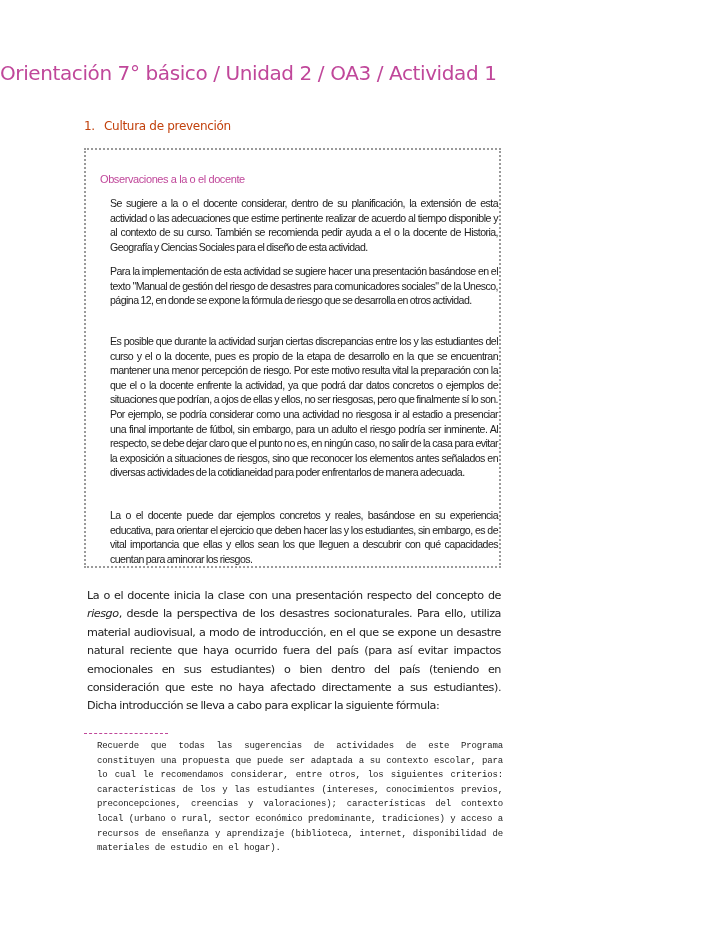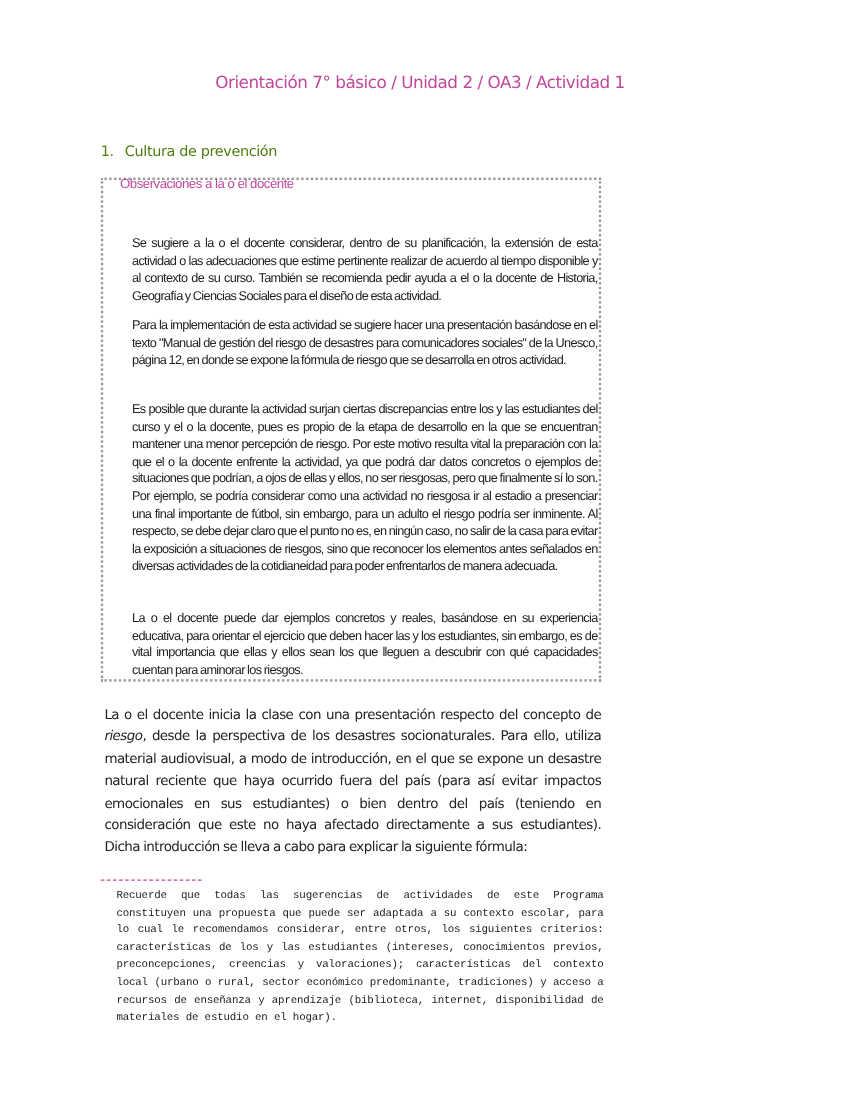--- a/index.html
+++ b/index.html
@@ -13,54 +13,53 @@
       position: relative;
       overflow: hidden;
       font-family: "DejaVu Sans", sans-serif;
       color: #222222;
     }
     .page-title {
       position: absolute;
       top: 61px;
       left: 0;
       width: 700px;
-      text-align: center;
       font-family: "DejaVu Sans", sans-serif;
-      font-size: 14px;
+      font-size: 20px;
       color: #c0479a;
       letter-spacing: -0.4px;
       white-space: nowrap;
     }
     .section-heading {
       position: absolute;
       top: 119px;
       left: 84px;
       font-family: "DejaVu Sans", sans-serif;
       font-size: 12px;
-      color: #4d7c0f;
+      color: #c2410c;
       letter-spacing: -0.3px;
       white-space: nowrap;
     }
     .section-heading .num {
       display: inline-block;
       width: 20px;
     }
     .obs-box {
       position: absolute;
       left: 84px;
       top: 148px;
       width: 417px;
       height: 420px;
       border: 2px dotted #9a9a9a;
       box-sizing: border-box;
     }
     .obs-title {
       position: absolute;
       left: 100px;
-      top: 148px;
+      top: 173px;
       font-family: "Liberation Sans", sans-serif;
       font-size: 11px;
       color: #c0479a;
       letter-spacing: -0.4px;
       white-space: nowrap;
       text-align: center;
     }
     .obs-para {
       position: absolute;
       left: 100px;

